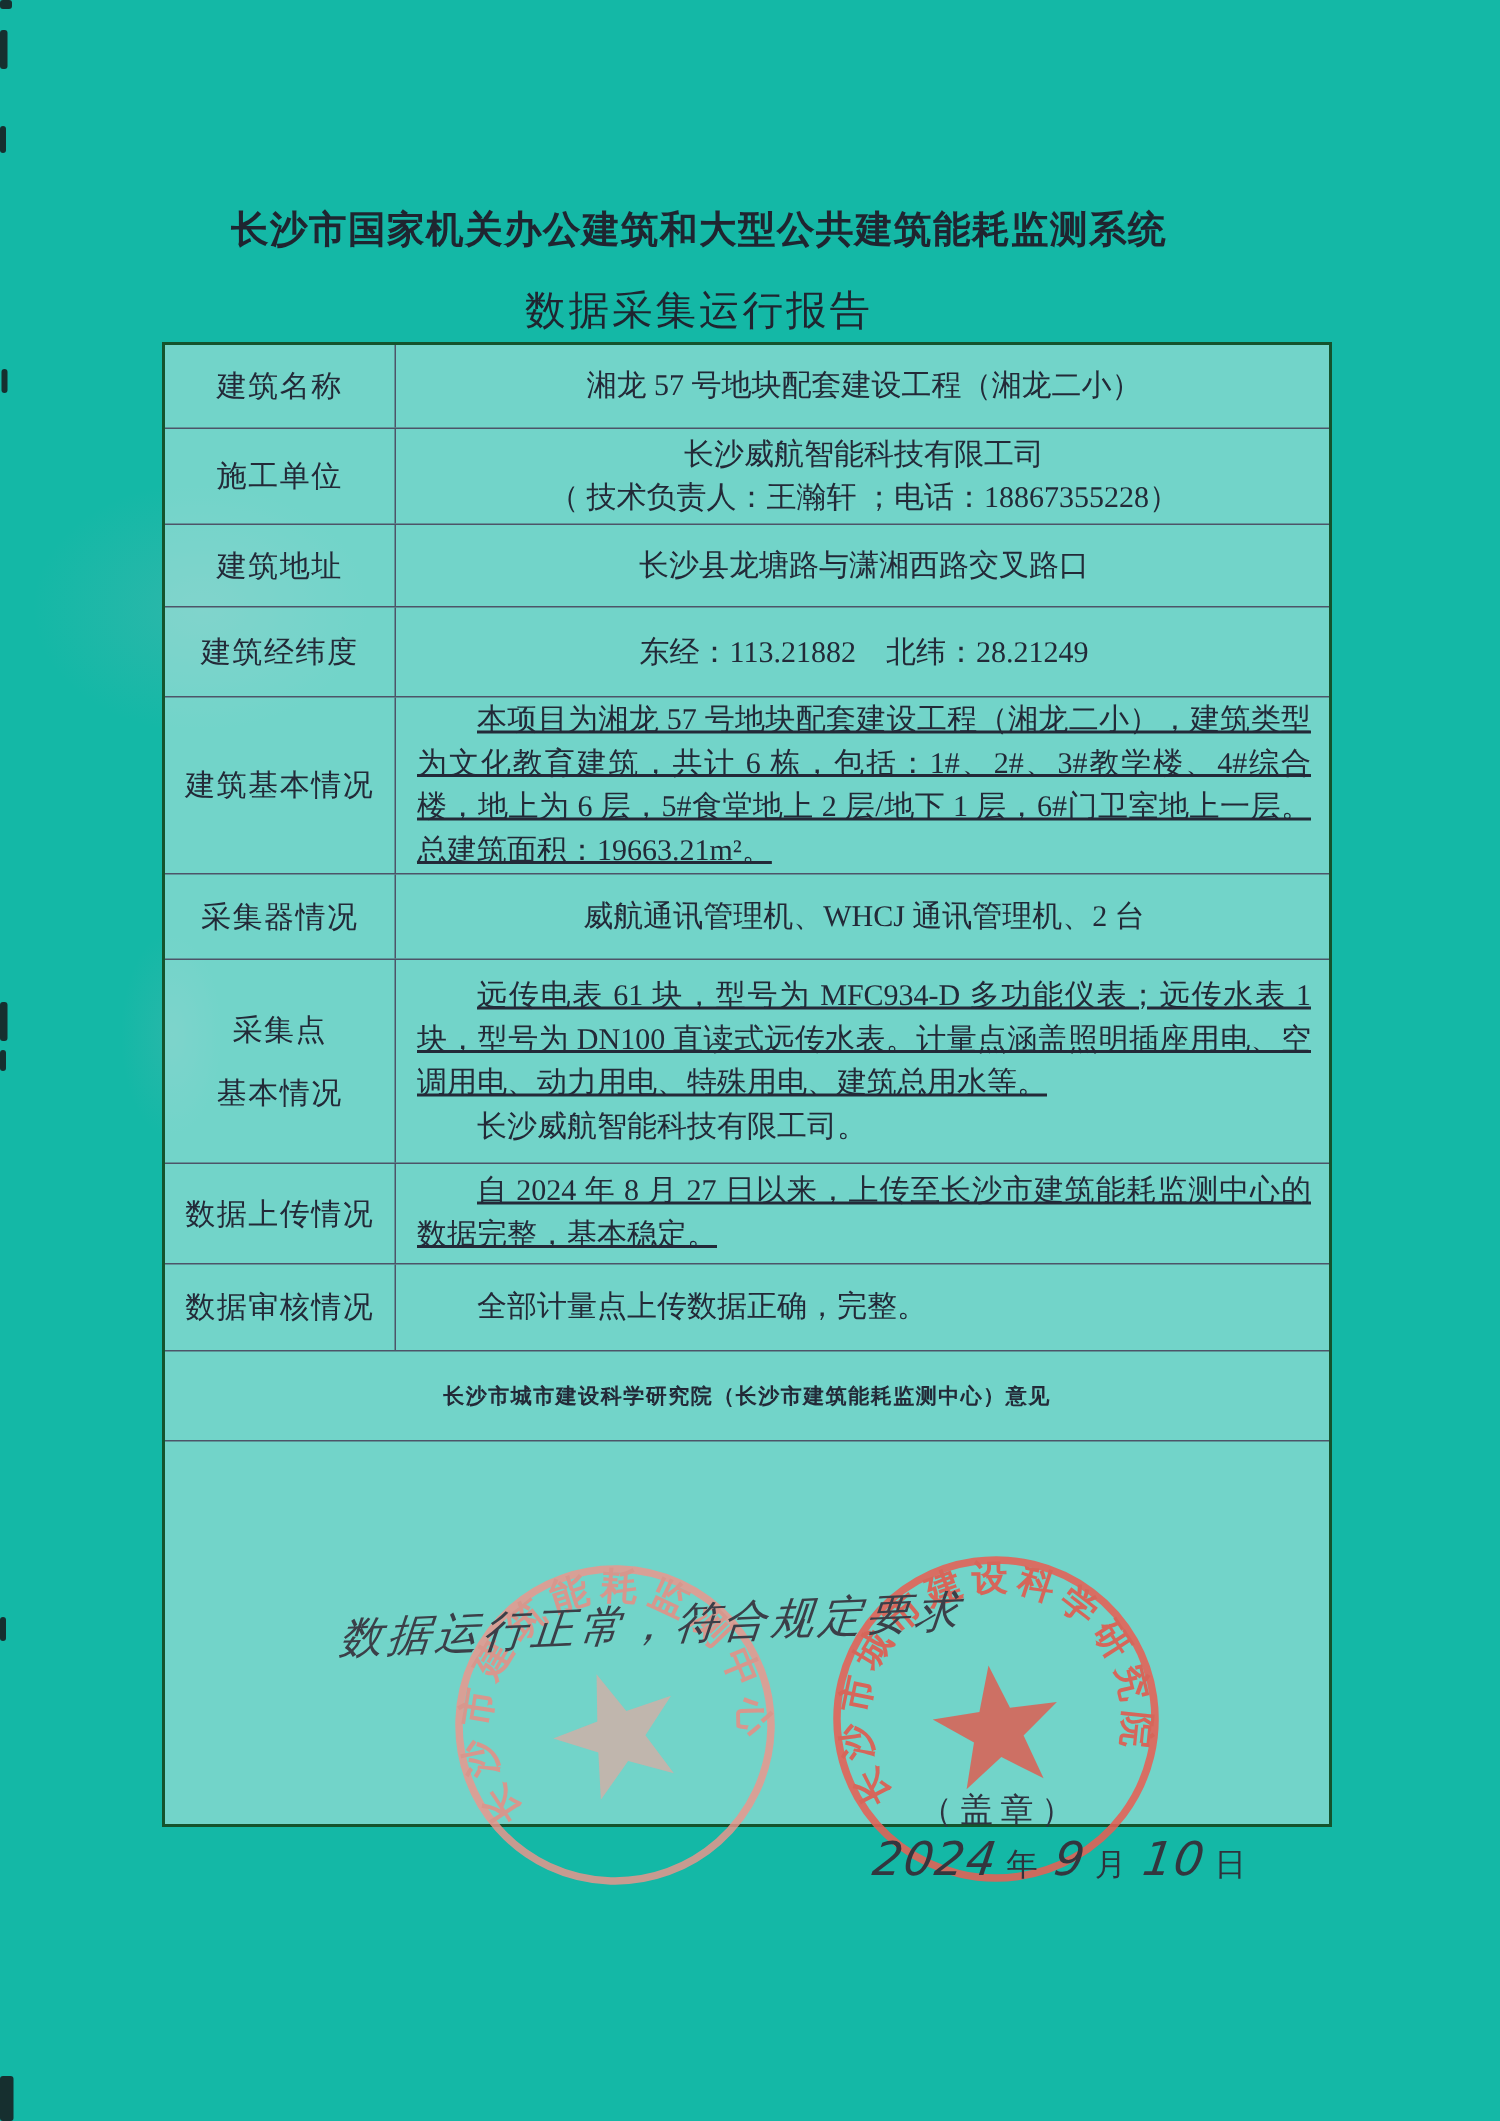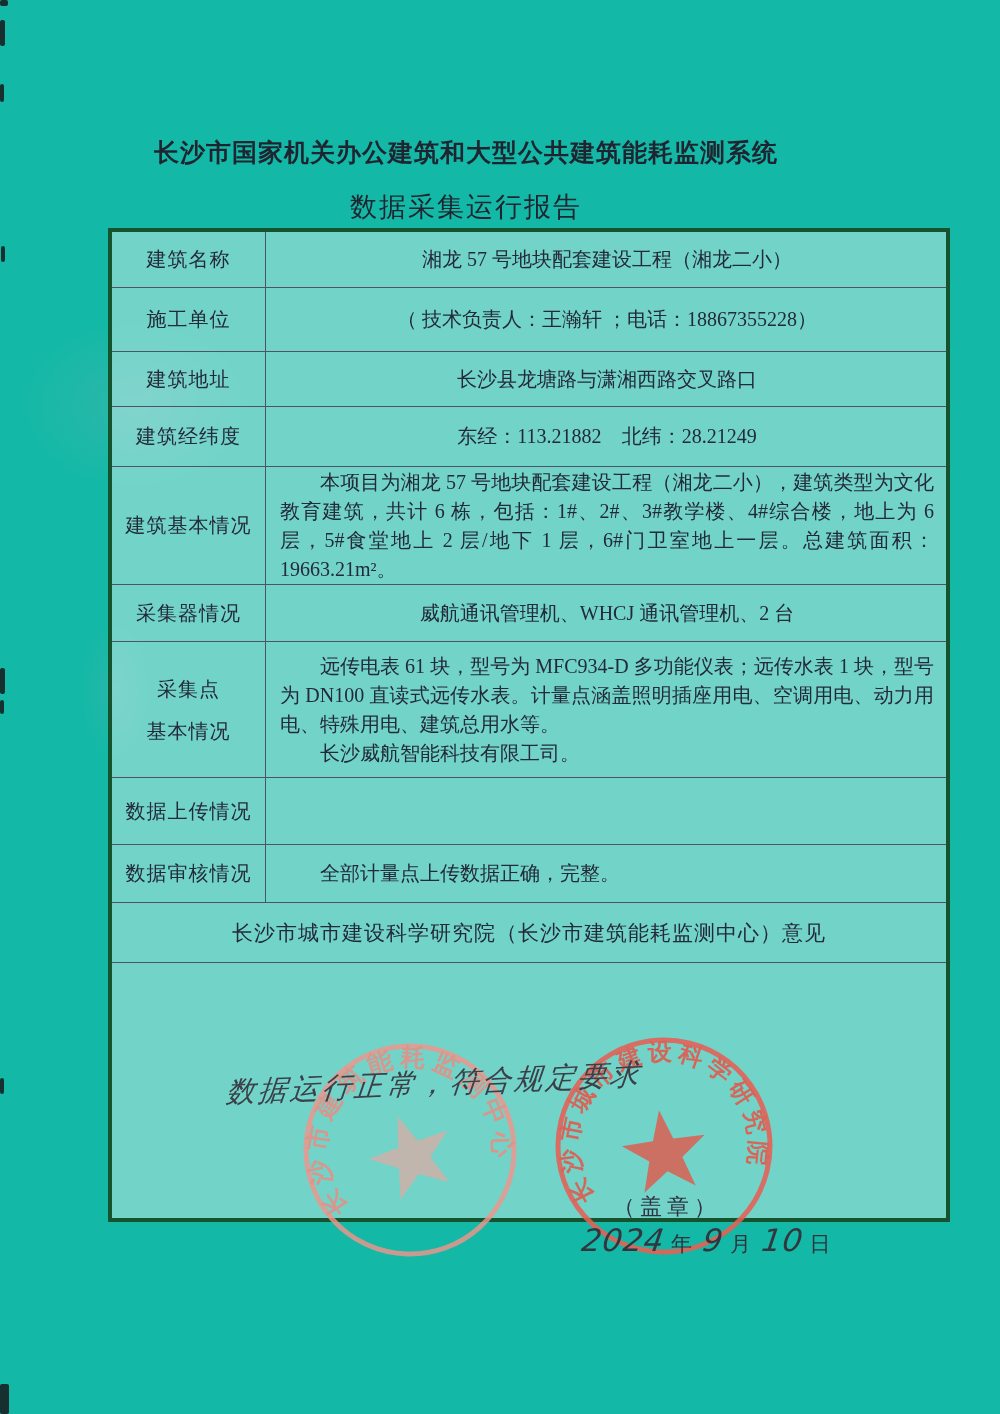--- a/index.html
+++ b/index.html
@@ -30,50 +30,50 @@
     text-align:center;font-family:"Liberation Sans", sans-serif;
     font-weight:bold;font-size:25px;letter-spacing:1px;color:#1f2530;margin:0;
   }
   .subtitle{
     position:absolute;left:108px;top:189px;width:716px;
     text-align:center;font-family:"Liberation Sans", sans-serif;
     font-weight:normal;font-size:27px;letter-spacing:2px;color:#1f2530;margin:0;
   }
 
   .report-table{
-    position:absolute;left:108px;top:228px;width:842px;
-    border:4px solid #14532d;box-sizing:border-box;background:rgba(255,255,255,.4);
+    position:absolute;left:108px;top:228px;width:780px;
+    border:2px solid #14532d;box-sizing:border-box;background:rgba(255,255,255,.4);
   }
   .trow{display:flex;border-top:1.5px solid #4d5468;box-sizing:border-box;}
   .trow:first-child{border-top:none;}
   .tlabel{
     width:154px;flex:0 0 154px;border-right:1.5px solid #4d5468;box-sizing:border-box;
     display:flex;flex-direction:column;align-items:center;justify-content:center;
     font-size:20px;letter-spacing:1px;text-align:center;
   }
   .tvalue{
     flex:1;display:flex;flex-direction:column;justify-content:center;
     font-size:20px;box-sizing:border-box;padding:4px 12px 4px 14px;
   }
   .center{align-items:center;text-align:center;}
-  .para{display:block;text-align:justify;text-indent:2em;line-height:29px;margin:0;}
+  .para{display:block;text-align:justify;text-indent:2em;line-height:29px;margin:0;text-decoration:underline;}
   .indent-line{display:block;text-indent:2em;line-height:29px;margin:0;}
   .vline{line-height:29px;}
   .coordpair{display:flex;justify-content:center;gap:20px;}
   .redaction{
     display:inline-block;width:270px;height:25px;background:#a3a3a3;
     vertical-align:middle;margin:0 2px 3px 2px;
   }
   
   .r1{height:55px;}.r2{height:63px;}.r3{height:64px;}.r4{height:55px;}
   .r5{height:60px;justify-content:center;}.r6{height:118px;}.r7{height:57px;}.r8{height:136px;}
   .r9{height:67px;}.r10{height:58px;}.r11{height:60px;}.r12{height:256px;}
   .merged-header{
     flex:1;display:flex;align-items:center;justify-content:center;
-    font-size:21px;font-weight:normal;letter-spacing:1px;
+    font-size:14px;font-weight:bold;letter-spacing:1px;
   }
   .label-twoline{line-height:42px;}
 
   .handwriting{
     position:absolute;left:226px;top:1064px;z-index:5;
     font-family:"DejaVu Sans", sans-serif;font-style:italic;
     font-size:29px;letter-spacing:3px;color:#3b3f48;
     transform:rotate(-2.5deg) skewX(-8deg);white-space:nowrap;
   }
   .stamp{position:absolute;z-index:3;filter:blur(.3px);}
@@ -119,20 +119,21 @@
       <div class="tlabel">建筑名称</div>
       <div class="tvalue center">
           <span class="vline">湘龙 57 号地块配套建设工程（湘龙二小）</span>
         </div>
     </div>
 
 
     <div class="trow r3">
       <div class="tlabel">施工单位</div>
       <div class="tvalue center">
+        <span class="vline">长沙威航智能科技有限工司</span>
         <span class="vline">（ 技术负责人：王瀚轩 ；电话：18867355228）</span>
       </div>
     </div>
 
     <div class="trow r4">
       <div class="tlabel">建筑地址</div>
       <div class="tvalue center">
           <span class="vline">长沙县龙塘路与潇湘西路交叉路口</span>
         </div>
     </div>
@@ -167,20 +168,23 @@
         <span>基本情况</span>
       </div>
       <div class="tvalue">
         <p class="para">远传电表 61 块，型号为 MFC934-D 多功能仪表；远传水表 1 块，型号为 DN100 直读式远传水表。计量点涵盖照明插座用电、空调用电、动力用电、特殊用电、建筑总用水等。</p>
         <span class="indent-line">长沙威航智能科技有限工司。</span>
       </div>
     </div>
 
     <div class="trow r9">
       <div class="tlabel">数据上传情况</div>
+      <div class="tvalue">
+          <p class="para">自 2024 年 8 月 27 日以来，上传至长沙市建筑能耗监测中心的数据完整，基本稳定。</p>
+        </div>
     </div>
 
     <div class="trow r10">
       <div class="tlabel">数据审核情况</div>
       <div class="tvalue">
           <span class="indent-line">全部计量点上传数据正确，完整。</span>
         </div>
     </div>
 
     <div class="trow r11">

